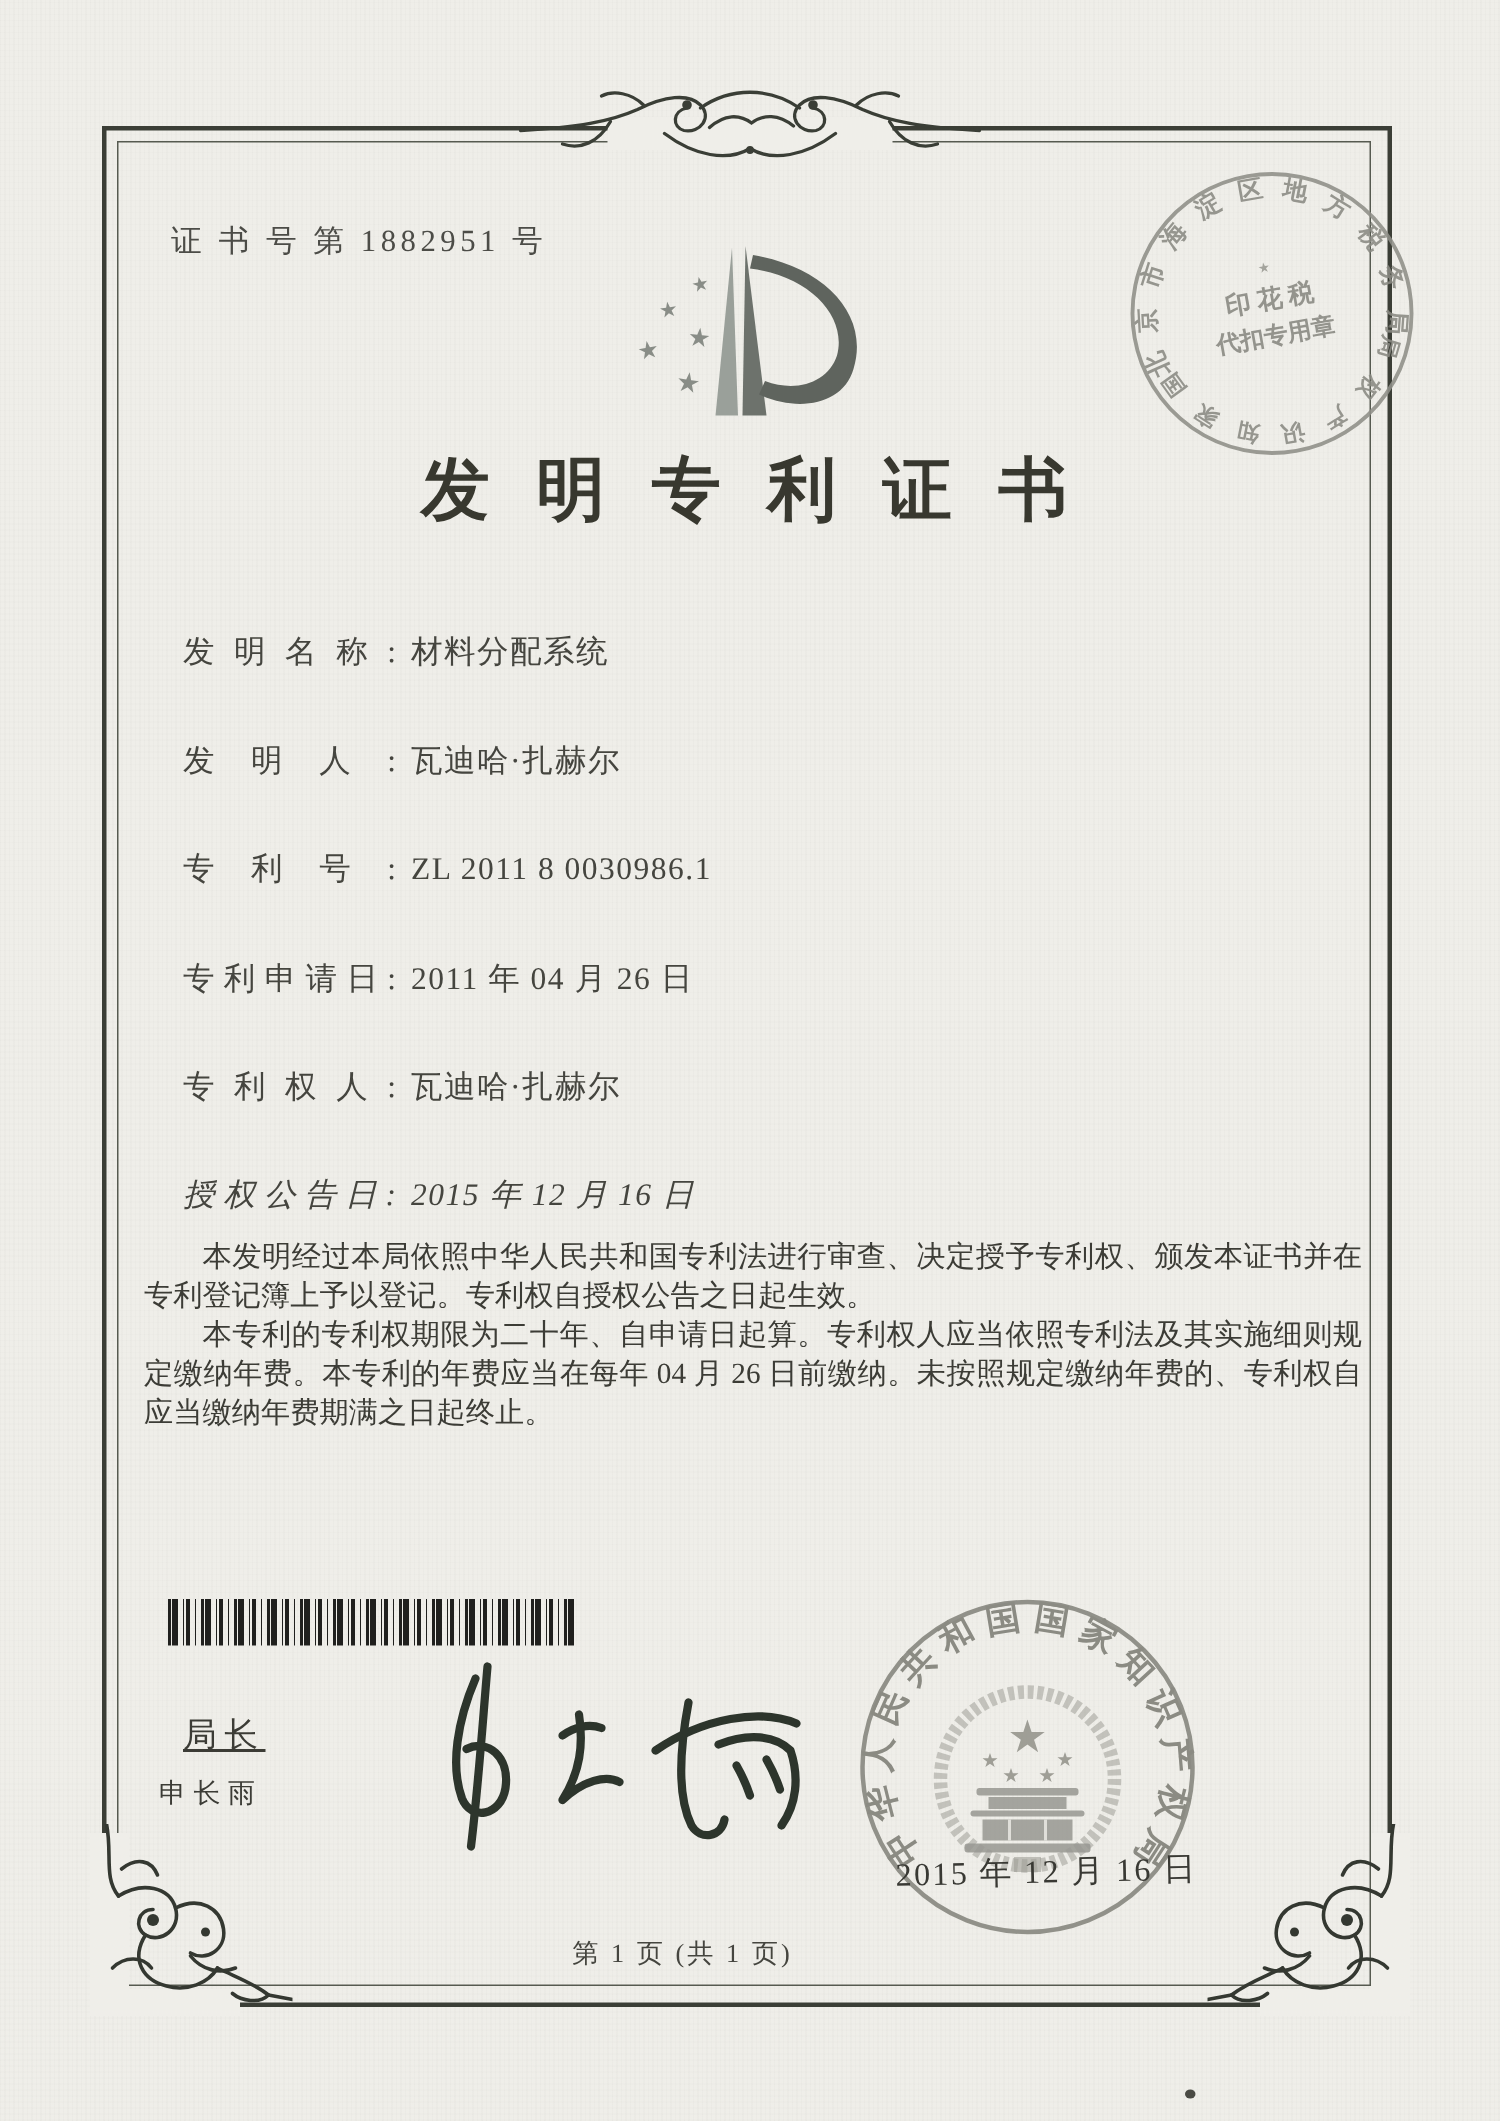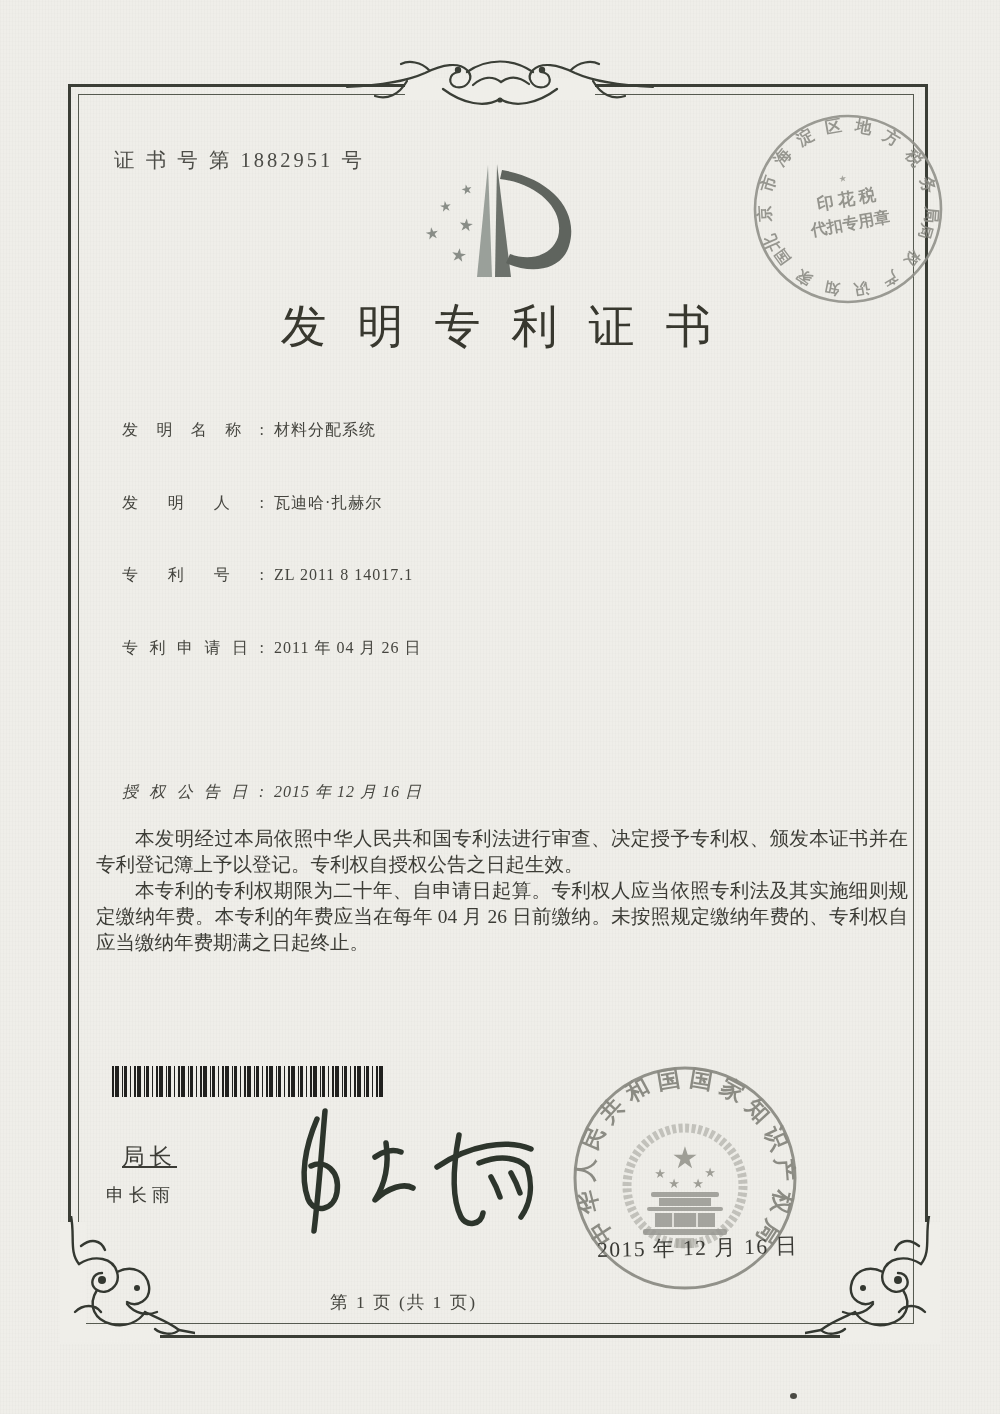--- a/index.html
+++ b/index.html
@@ -13,22 +13,22 @@
   }
   .abs{position:absolute;}
   
   .frame-outer{left:68px;top:84px;width:854px;height:1248px;border:3.5px solid #3b3e36;z-index:1;}
   .frame-inner{left:78px;top:94px;width:834px;height:1228px;border:1.5px solid #565a50;z-index:1;}
   .mask{background:#efeee9;z-index:3;}
   .ornament{z-index:4;}
   
   .cert-no{left:114px;top:146px;font-size:20.5px;letter-spacing:3px;color:#4c4c47;z-index:10;}
   .title{left:0;top:296px;width:992px;text-align:center;font-size:46px;letter-spacing:31px;
-         text-indent:31px;color:#38382f;z-index:10;font-weight:400;}
-  .field-row{position:absolute;left:122px;font-size:16px;color:#45453f;white-space:nowrap;}
+         text-indent:31px;color:#38382f;z-index:10;font-weight:700;}
+  .field-row{position:absolute;left:122px;font-size:21px;color:#45453f;white-space:nowrap;}
   .field-label{display:inline-block;width:142px;text-align:justify;text-align-last:justify;}
   .field-value{margin-left:10px;letter-spacing:1px;}
   
   .body-text{left:96px;top:826px;width:812px;z-index:10;font-size:19.5px;line-height:26px;
              text-align:justify;color:#3c3c36;}
   .body-text p{margin:0;text-indent:2em;}
   
   .barcode{left:112px;top:1066px;width:272px;height:31px;z-index:10;
     background:repeating-linear-gradient(90deg,
       #20201e 0 2px, transparent 2px 3px,
@@ -37,21 +37,21 @@
       #20201e 12px 15px, transparent 15px 18px,
       #20201e 18px 19px, transparent 19px 22px);
   }
   .signer-title{left:122px;top:1141px;font-size:22.5px;letter-spacing:5px;color:#3c3c36;z-index:10;text-decoration:underline;}
   .signer-name{left:106px;top:1183px;font-size:18px;letter-spacing:5px;color:#3c3c36;z-index:10;}
   .signature{left:255px;top:1105px;z-index:25;}
   .tax-stamp{left:742px;top:103px;z-index:20;transform:rotate(-10deg);opacity:.88;}
   .main-seal{left:543px;top:1036px;z-index:15;opacity:.92;}
   .seal-date{left:597px;top:1233px;font-size:21.5px;letter-spacing:1.5px;color:#393934;
              z-index:30;transform:rotate(-1.2deg);white-space:nowrap;}
-  .footer{left:330px;top:1290px;width:250px;text-align:left;font-size:17.5px;
+  .footer{left:330px;top:1290px;width:250px;text-align:center;font-size:17.5px;
           letter-spacing:2px;color:#45453f;z-index:10;}
   .speck{left:790px;top:1393px;width:7px;height:6px;border-radius:50%;background:#4a4a44;z-index:2;}
 </style>
 </head>
 <body>
 
 <div id="page">
 
   <div class="abs frame-outer"></div>
   <div class="abs frame-inner"></div>
@@ -128,24 +128,27 @@
 
   <div class="abs title">发明专利证书</div>
 
   <div class="field-row" style="top:420px;">
     <span class="field-label">发明名称:</span><span class="field-value">材料分配系统</span>
   </div>
   <div class="field-row" style="top:493px;font-family:Liberation Serif, serif;">
     <span class="field-label">发明人:</span><span class="field-value">瓦迪哈·扎赫尔</span>
   </div>
   <div class="field-row" style="top:565px;">
-    <span class="field-label">专利号:</span><span class="field-value">ZL 2011 8 14017.1</span>
+    <span class="field-label">专利号:</span><span class="field-value">ZL 2011 8 0030986.1</span>
   </div>
   <div class="field-row" style="top:638px;">
     <span class="field-label">专利申请日:</span><span class="field-value">2011 年 04 月 26 日</span>
+  </div>
+  <div class="field-row" style="top:710px;">
+    <span class="field-label">专利权人:</span><span class="field-value">瓦迪哈·扎赫尔</span>
   </div>
   <div class="field-row" style="top:782px;font-style:italic;">
     <span class="field-label">授权公告日:</span><span class="field-value">2015 年 12 月 16 日</span>
   </div>
 
   <div class="abs body-text">
     <p>本发明经过本局依照中华人民共和国专利法进行审查、决定授予专利权、颁发本证书并在专利登记簿上予以登记。专利权自授权公告之日起生效。</p>
     <p>本专利的专利权期限为二十年、自申请日起算。专利权人应当依照专利法及其实施细则规定缴纳年费。本专利的年费应当在每年 04 月 26 日前缴纳。未按照规定缴纳年费的、专利权自应当缴纳年费期满之日起终止。</p>
   </div>
 

